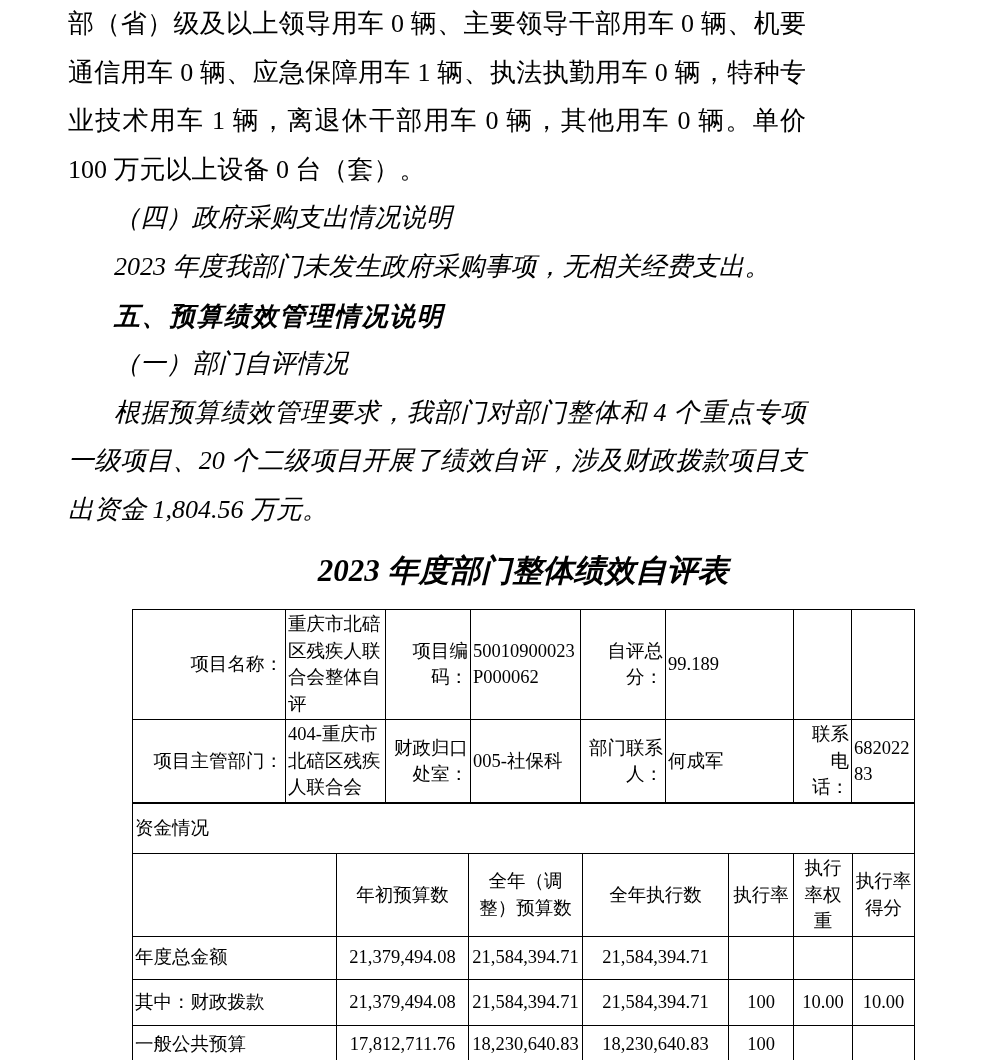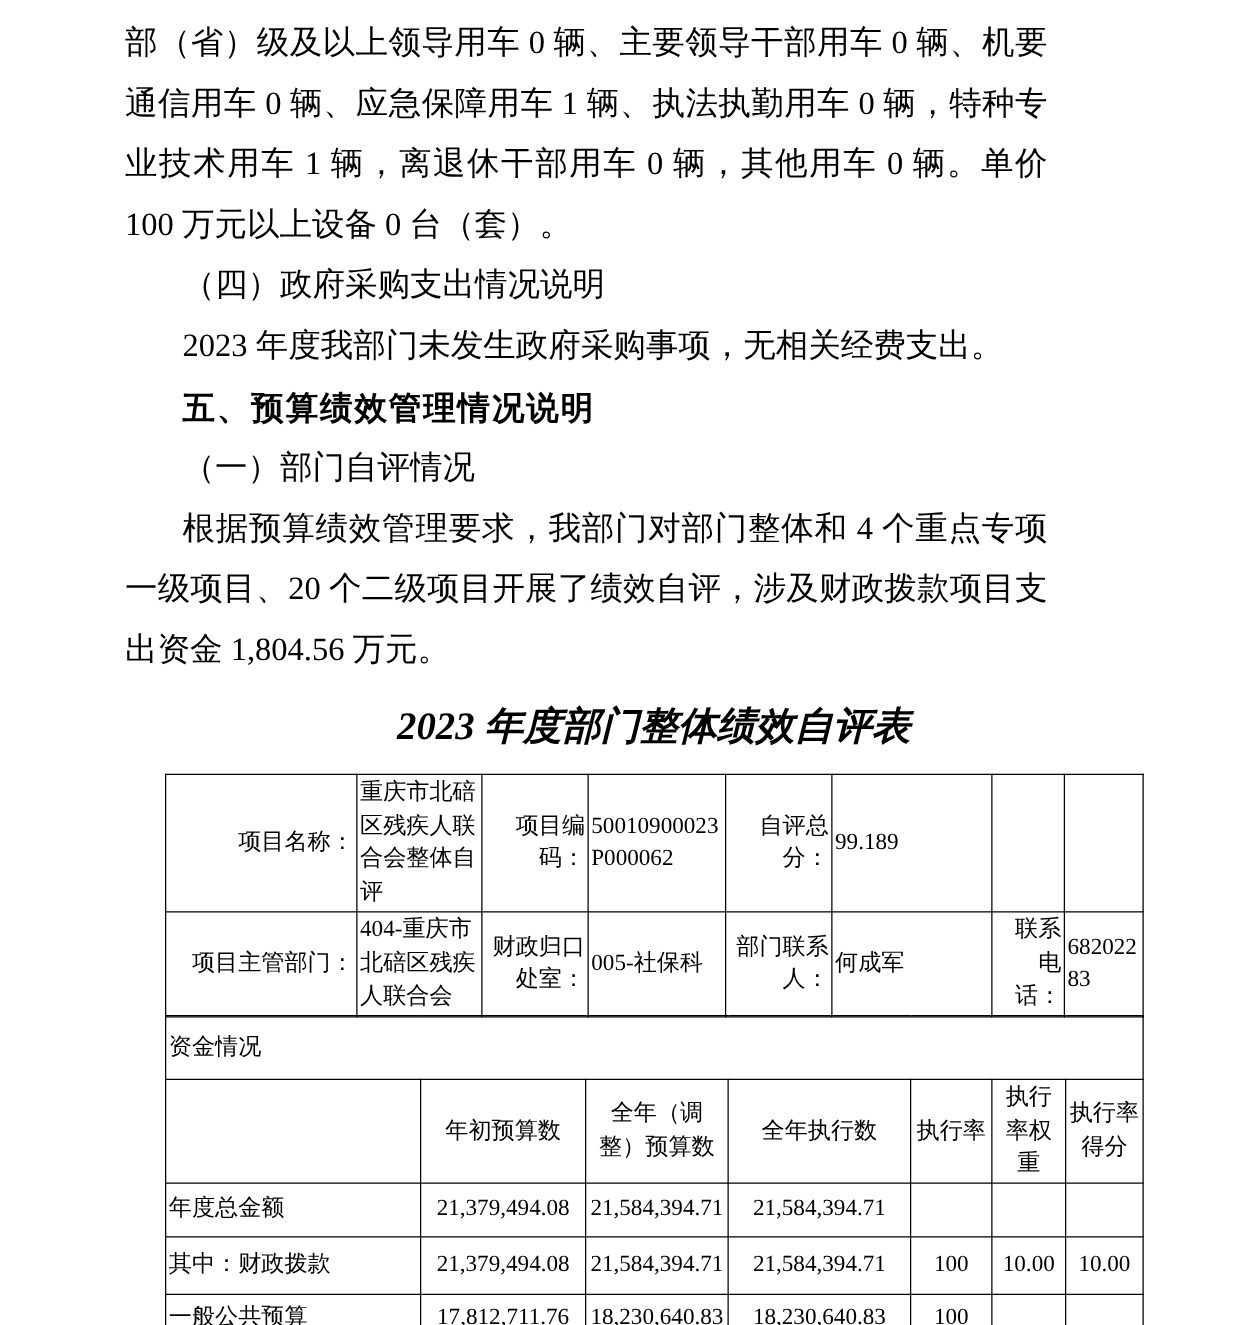--- a/index.html
+++ b/index.html
@@ -12,29 +12,29 @@
   }
   .page {
     position: relative;
     width: 1000px;
     height: 1060px;
     background: #ffffff;
     color: #000;
     font-family: "Liberation Serif", "DejaVu Serif", serif;
   }
   .text-col {
-    padding-top: 10px;
-    margin-left: 100px;
+    padding-top: 0;
+    margin-left: 68px;
     width: 738px;
     font-size: 26px;
     line-height: 48.6px;
     text-align: justify;
   }
   .para { margin: 0; }
-  .indent { text-indent: 46px; }
+  .indent { text-indent: 46px; font-style: italic; }
   .h-bold {
     font-family: "Liberation Sans", "DejaVu Sans", sans-serif;
     font-weight: bold;
     letter-spacing: 1.5px;
   }
   .table-title {
     margin: 15px 0 0 132px;
     width: 782px;
     text-align: center;
     font-weight: bold;

